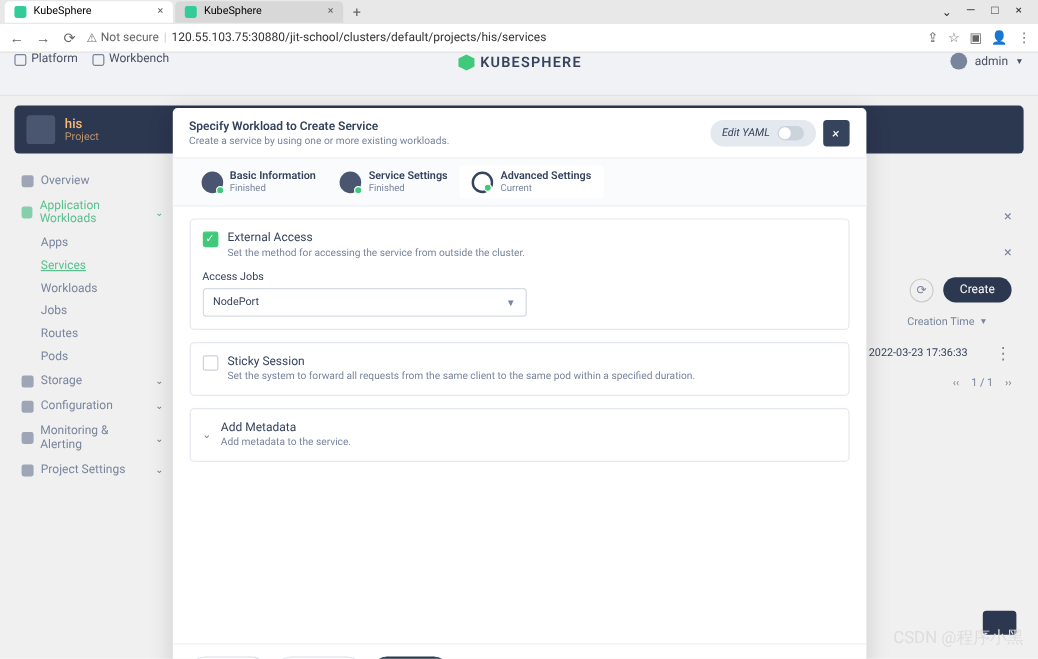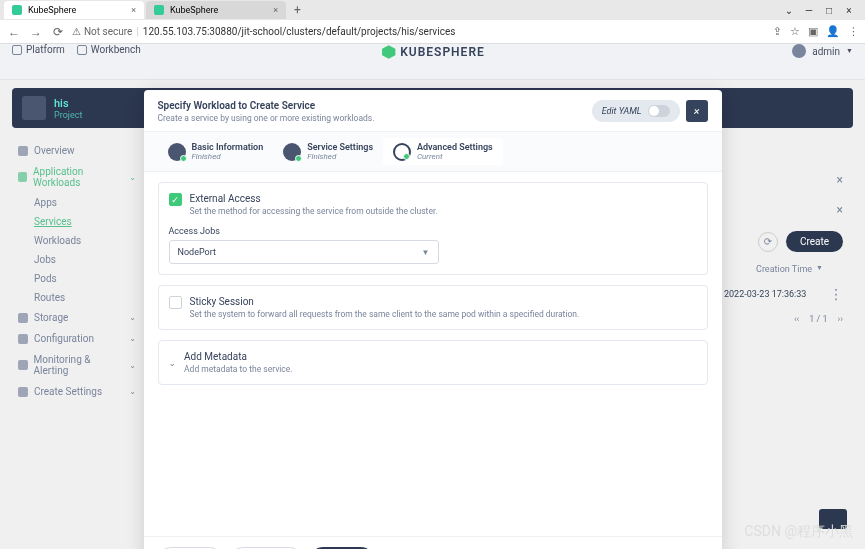--- a/index.html
+++ b/index.html
@@ -29,21 +29,21 @@
     .header-item { display: flex; align-items: center; gap: 4px; cursor: pointer; }
     .header-icon { width: 10px; height: 10px; border: 1.5px solid #79859c; border-radius: 2px; }
     .logo-area { position: absolute; left: 50%; transform: translateX(-50%); display: flex; align-items: center; gap: 4px; font-size: 12px; font-weight: 600; color: #36435c; letter-spacing: 1px; }
     .logo-svg { width: 16px; height: 16px; }
     .header-right { margin-left: auto; display: flex; align-items: center; gap: 6px; font-size: 10px; color: #4a5064; }
     .user-icon { width: 14px; height: 14px; background: #79859c; border-radius: 50%; }
     
     
     .project-header { position: absolute; top: 88px; left: 12px; right: 12px; height: 40px; background: #2c3750; border-radius: 4px; display: flex; align-items: center; padding: 0 10px; gap: 8px; }
     .project-icon { width: 24px; height: 24px; background: #4a5670; border-radius: 3px; }
-    .project-info { color: #5eead4; }
+    .project-info { color: #fdba74; }
     .project-name { font-size: 11px; font-weight: 500; }
     .project-type { font-size: 9px; opacity: 0.7; }
     
     
     .sidebar { position: absolute; top: 140px; left: 12px; width: 130px; font-size: 10px; color: #79859c; }
     .side-item { padding: 5px 6px; display: flex; align-items: center; gap: 6px; cursor: pointer; border-radius: 3px; }
     .side-item.active { color: #58c08d; }
     .side-icon { width: 10px; height: 10px; background: currentColor; border-radius: 2px; opacity: 0.7; }
     .side-sub { padding: 4px 6px 4px 22px; cursor: pointer; color: #79859c; }
     .side-sub.active { color: #58c08d; text-decoration: underline; }
@@ -76,21 +76,21 @@
     
     .steps { background: #f9fbfd; display: flex; padding: 6px 14px; border-top: 1px solid #eef0f4; border-bottom: 1px solid #eef0f4; }
     .step { display: flex; align-items: center; gap: 6px; padding: 4px 10px; border-radius: 3px; }
     .step.current { background: #fff; }
     .step-icon { width: 18px; height: 18px; border-radius: 50%; background: #36435c; position: relative; flex-shrink:0; }
     .step-icon.done { background: #4a5670; }
     .step-icon.curr { background: #fff; border: 2px solid #36435c; }
     .step-dot { position: absolute; bottom: -1px; right: -1px; width: 7px; height: 7px; background: #41c97b; border-radius: 50%; border: 1px solid #fff; }
     .step-info { font-size: 9px; }
     .step-name { color: #36435c; font-weight: 600; }
-    .step-status { color: #79859c; font-size: 8px; font-style: italic; }
+    .step-status { color: #79859c; font-size: 8px; }
     
     
     .form-body { padding: 10px 14px; flex: 1; overflow: auto; }
     .form-section { border: 1px solid #e4e8ef; border-radius: 4px; padding: 10px; margin-bottom: 10px; }
     .sec-head { display: flex; align-items: flex-start; gap: 8px; }
     .checkbox { width: 13px; height: 13px; border-radius: 2px; border: 1px solid #ccd3db; flex-shrink: 0; cursor:pointer; display:flex;align-items:center;justify-content:center; }
     .checkbox.checked { background: #41c97b; border-color: #41c97b; color: #fff; font-size: 9px; }
     .sec-title { font-size: 10px; font-weight: 400; color: #36435c; }
     .sec-desc { font-size: 8.5px; color: #79859c; margin-top: 2px; }
     .field-label { font-size: 9px; color: #36435c; margin: 10px 0 4px; }
@@ -190,40 +190,40 @@
   </div>
   <div class="side-item active">
     <div class="side-icon"></div>
     <span>Application Workloads</span>
     <span class="side-chevron">⌄</span>
   </div>
   <div class="side-sub">Apps</div>
   <div class="side-sub active">Services</div>
   <div class="side-sub">Workloads</div>
   <div class="side-sub">Jobs</div>
+  <div class="side-sub">Routes</div>
   <div class="side-sub">Pods</div>
-  <div class="side-sub">Routes</div>
   <div class="side-item">
     <div class="side-icon"></div>
     <span>Storage</span>
     <span class="side-chevron">⌄</span>
   </div>
   <div class="side-item">
     <div class="side-icon"></div>
     <span>Configuration</span>
     <span class="side-chevron">⌄</span>
   </div>
   <div class="side-item">
     <div class="side-icon"></div>
     <span>Monitoring &amp; Alerting</span>
     <span class="side-chevron">⌄</span>
   </div>
   <div class="side-item">
     <div class="side-icon"></div>
-    <span>Create Settings</span>
+    <span>Project Settings</span>
     <span class="side-chevron">⌄</span>
   </div>
 </div>
 
 <div class="bg-content">
   <div class="bg-row">
       <span class="bg-close">×</span>
     </div>
   <div class="bg-row">
       <span class="bg-close">×</span>

